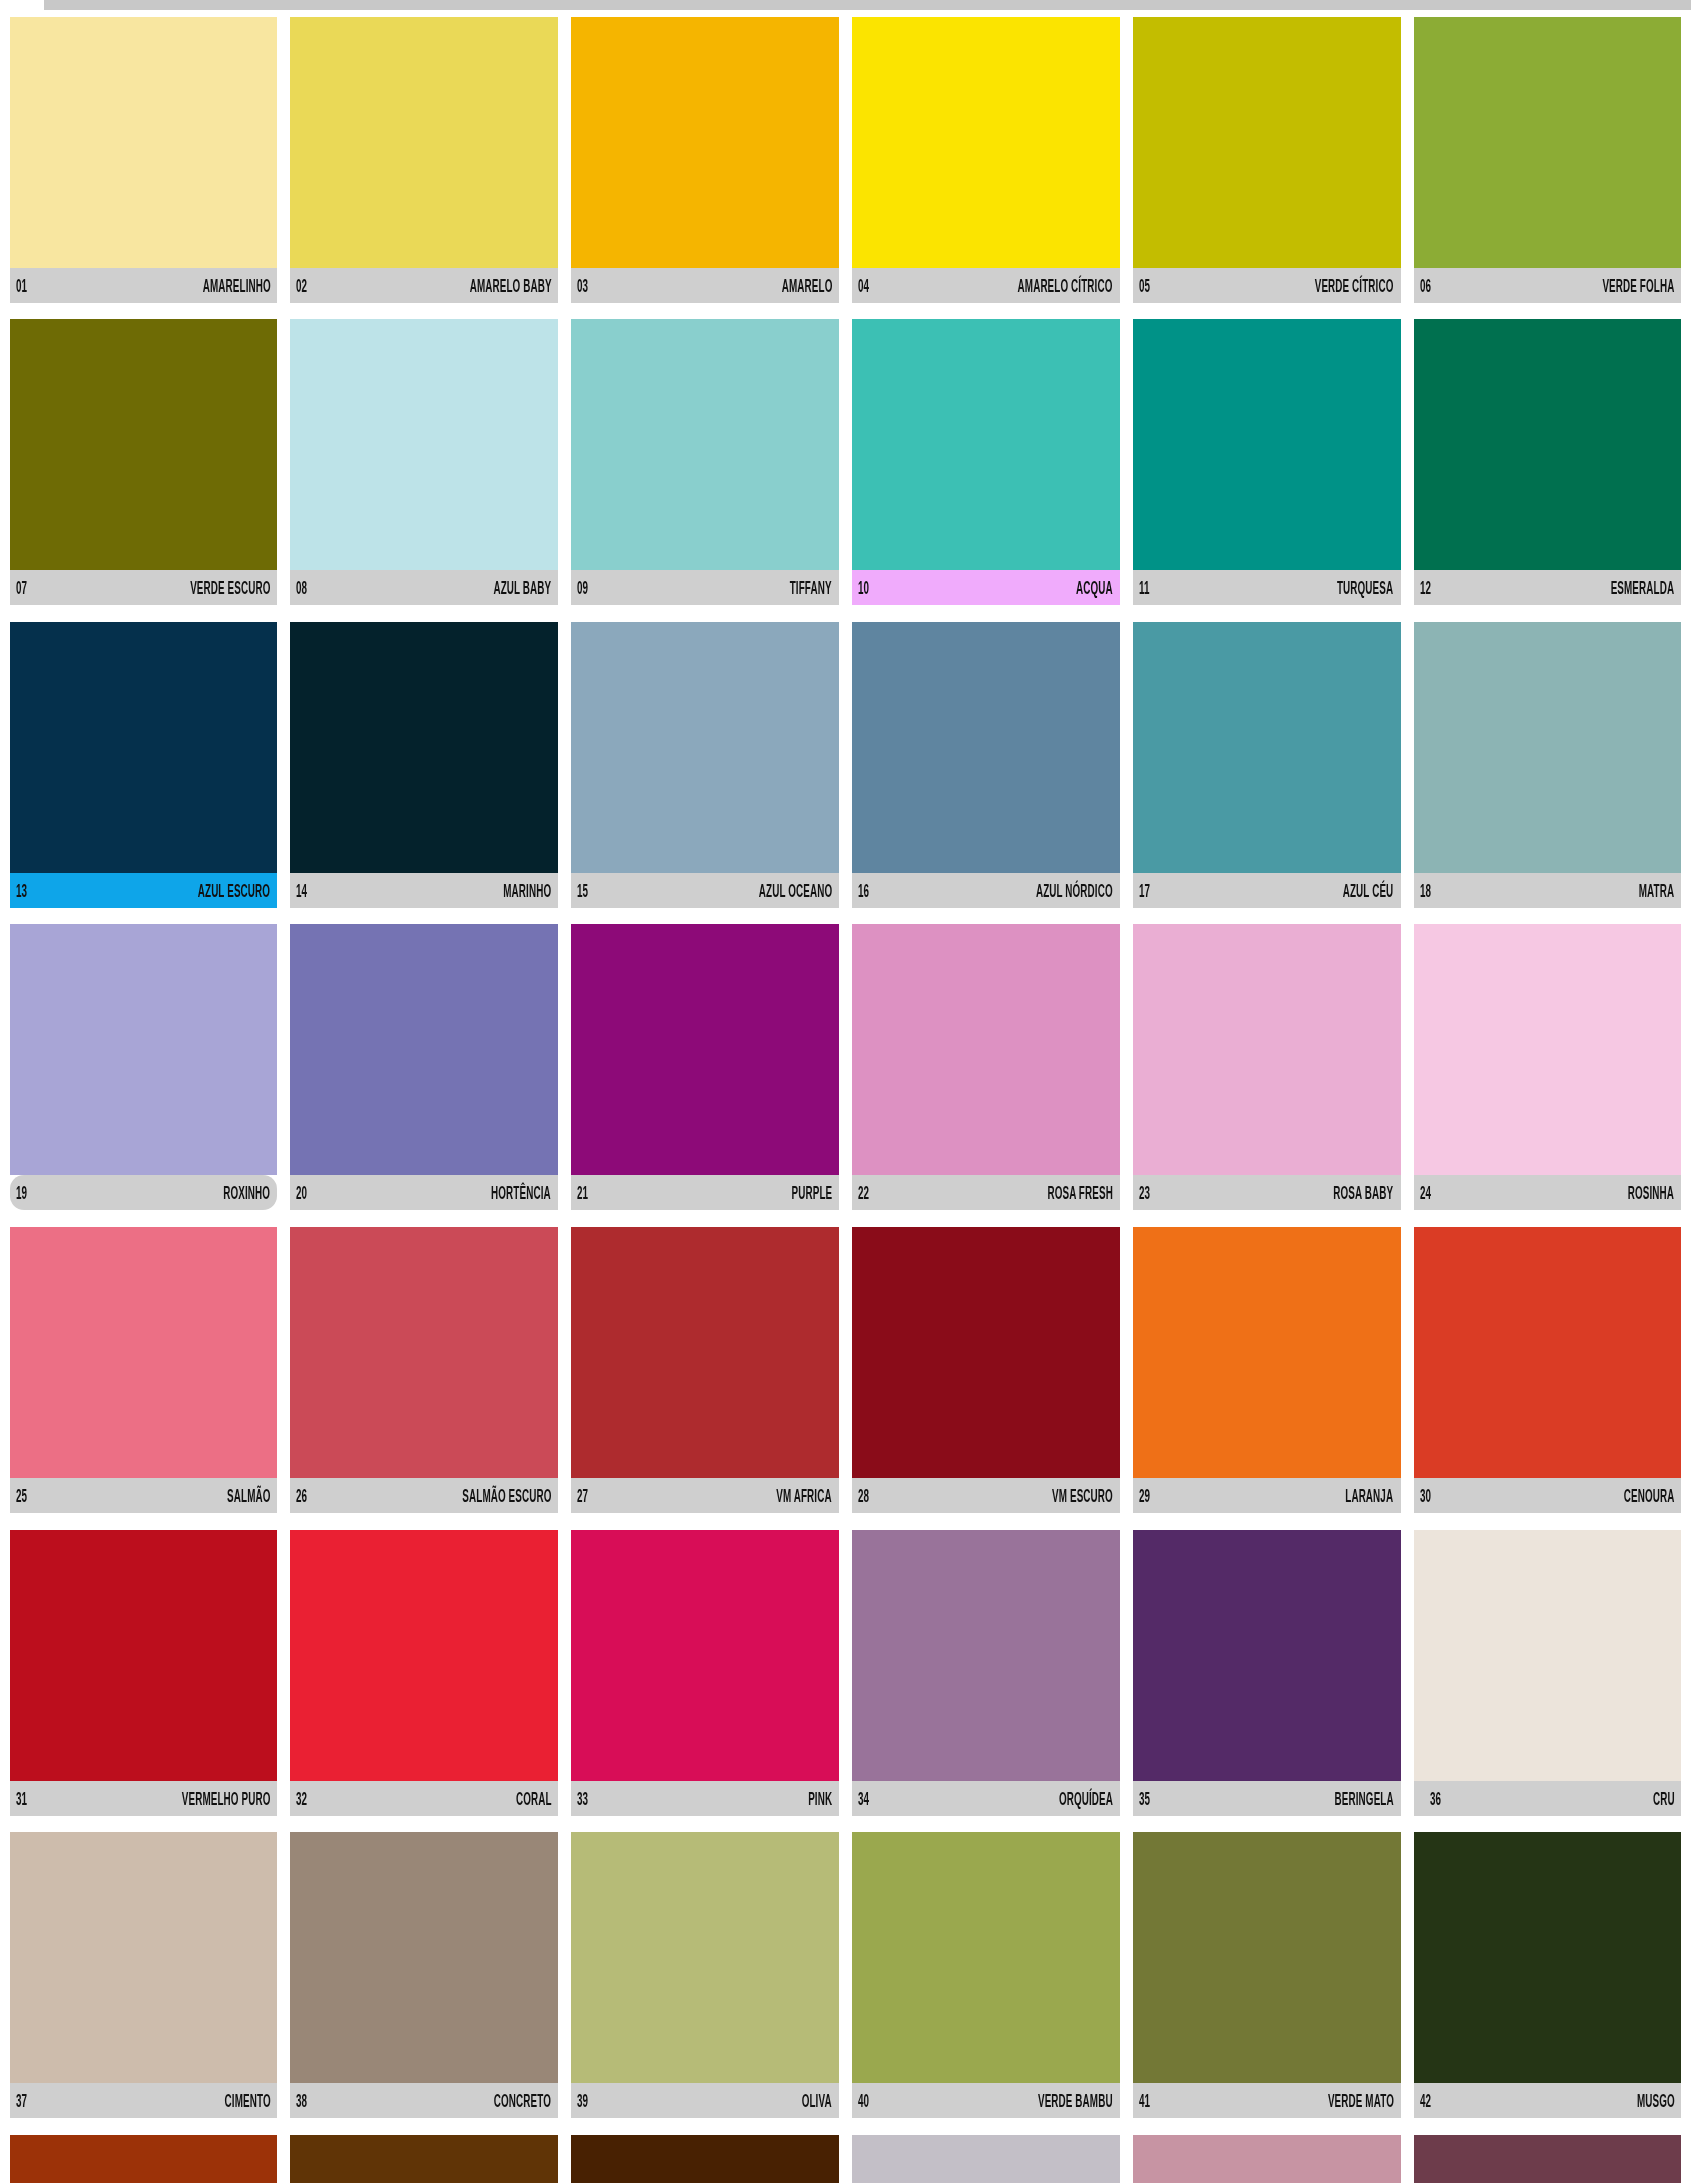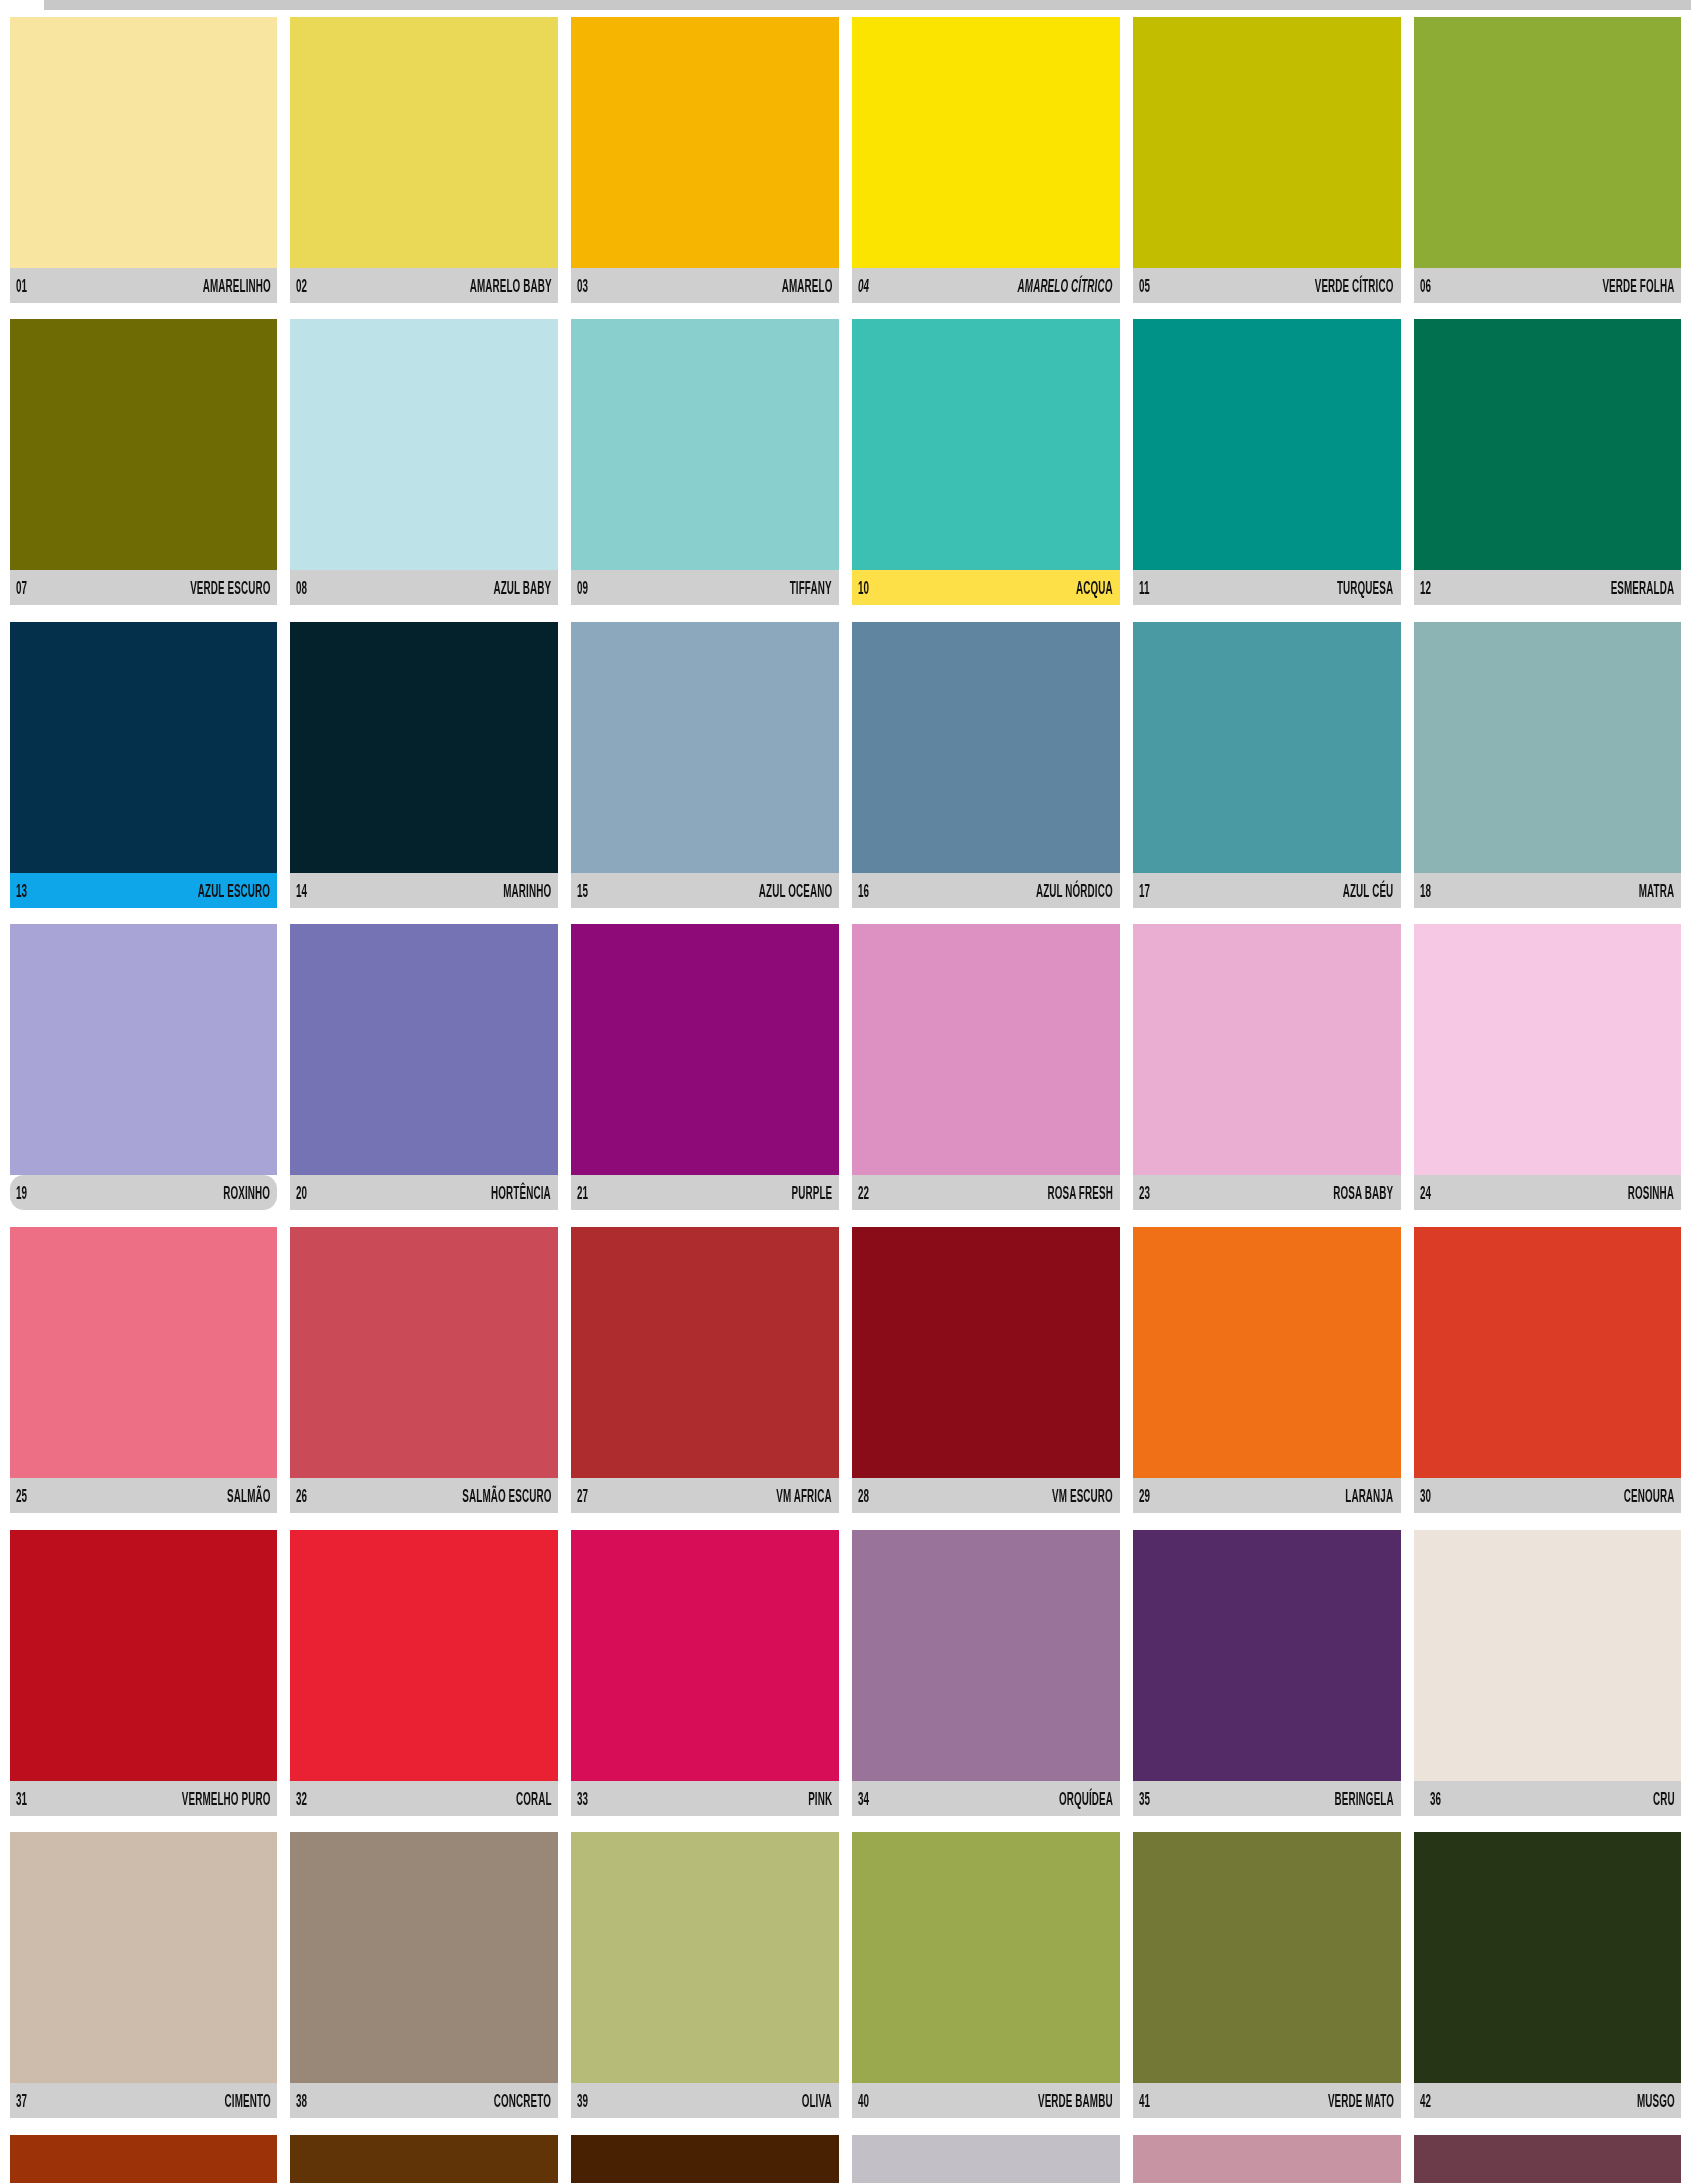--- a/index.html
+++ b/index.html
@@ -91,21 +91,21 @@
       </div>
       <div class="swatch-cell">
         <div class="swatch-color" style="background: rgb(245, 181, 0);"></div>
         <div class="swatch-label" style="background: rgb(207, 207, 207);">
           <span class="swatch-num">03</span>
           <span class="swatch-name">AMARELO</span>
         </div>
       </div>
       <div class="swatch-cell">
         <div class="swatch-color" style="background: rgb(251, 228, 0);"></div>
-        <div class="swatch-label" style="background: rgb(207, 207, 207); font-style: italic;">
+        <div class="swatch-label" style="background: rgb(207, 207, 207);">
           <span class="swatch-num">04</span>
           <span class="swatch-name">AMARELO CÍTRICO</span>
         </div>
       </div>
       <div class="swatch-cell">
         <div class="swatch-color" style="background: rgb(195, 189, 0);"></div>
         <div class="swatch-label" style="background: rgb(207, 207, 207);">
           <span class="swatch-num">05</span>
           <span class="swatch-name">VERDE CÍTRICO</span>
         </div>
@@ -133,21 +133,21 @@
       </div>
       <div class="swatch-cell">
         <div class="swatch-color" style="background: rgb(137, 207, 205);"></div>
         <div class="swatch-label" style="background: rgb(207, 207, 207);">
           <span class="swatch-num">09</span>
           <span class="swatch-name">TIFFANY</span>
         </div>
       </div>
       <div class="swatch-cell">
         <div class="swatch-color" style="background: rgb(60, 192, 180);"></div>
-        <div class="swatch-label" style="background: #fde047; text-align: right;">
+        <div class="swatch-label" style="background: #f0abfc; text-align: right;">
           <span class="swatch-num">10</span>
           <span class="swatch-name">ACQUA</span>
         </div>
       </div>
       <div class="swatch-cell">
         <div class="swatch-color" style="background: rgb(0, 146, 135);"></div>
         <div class="swatch-label" style="background: rgb(207, 207, 207);">
           <span class="swatch-num">11</span>
           <span class="swatch-name">TURQUESA</span>
         </div>

